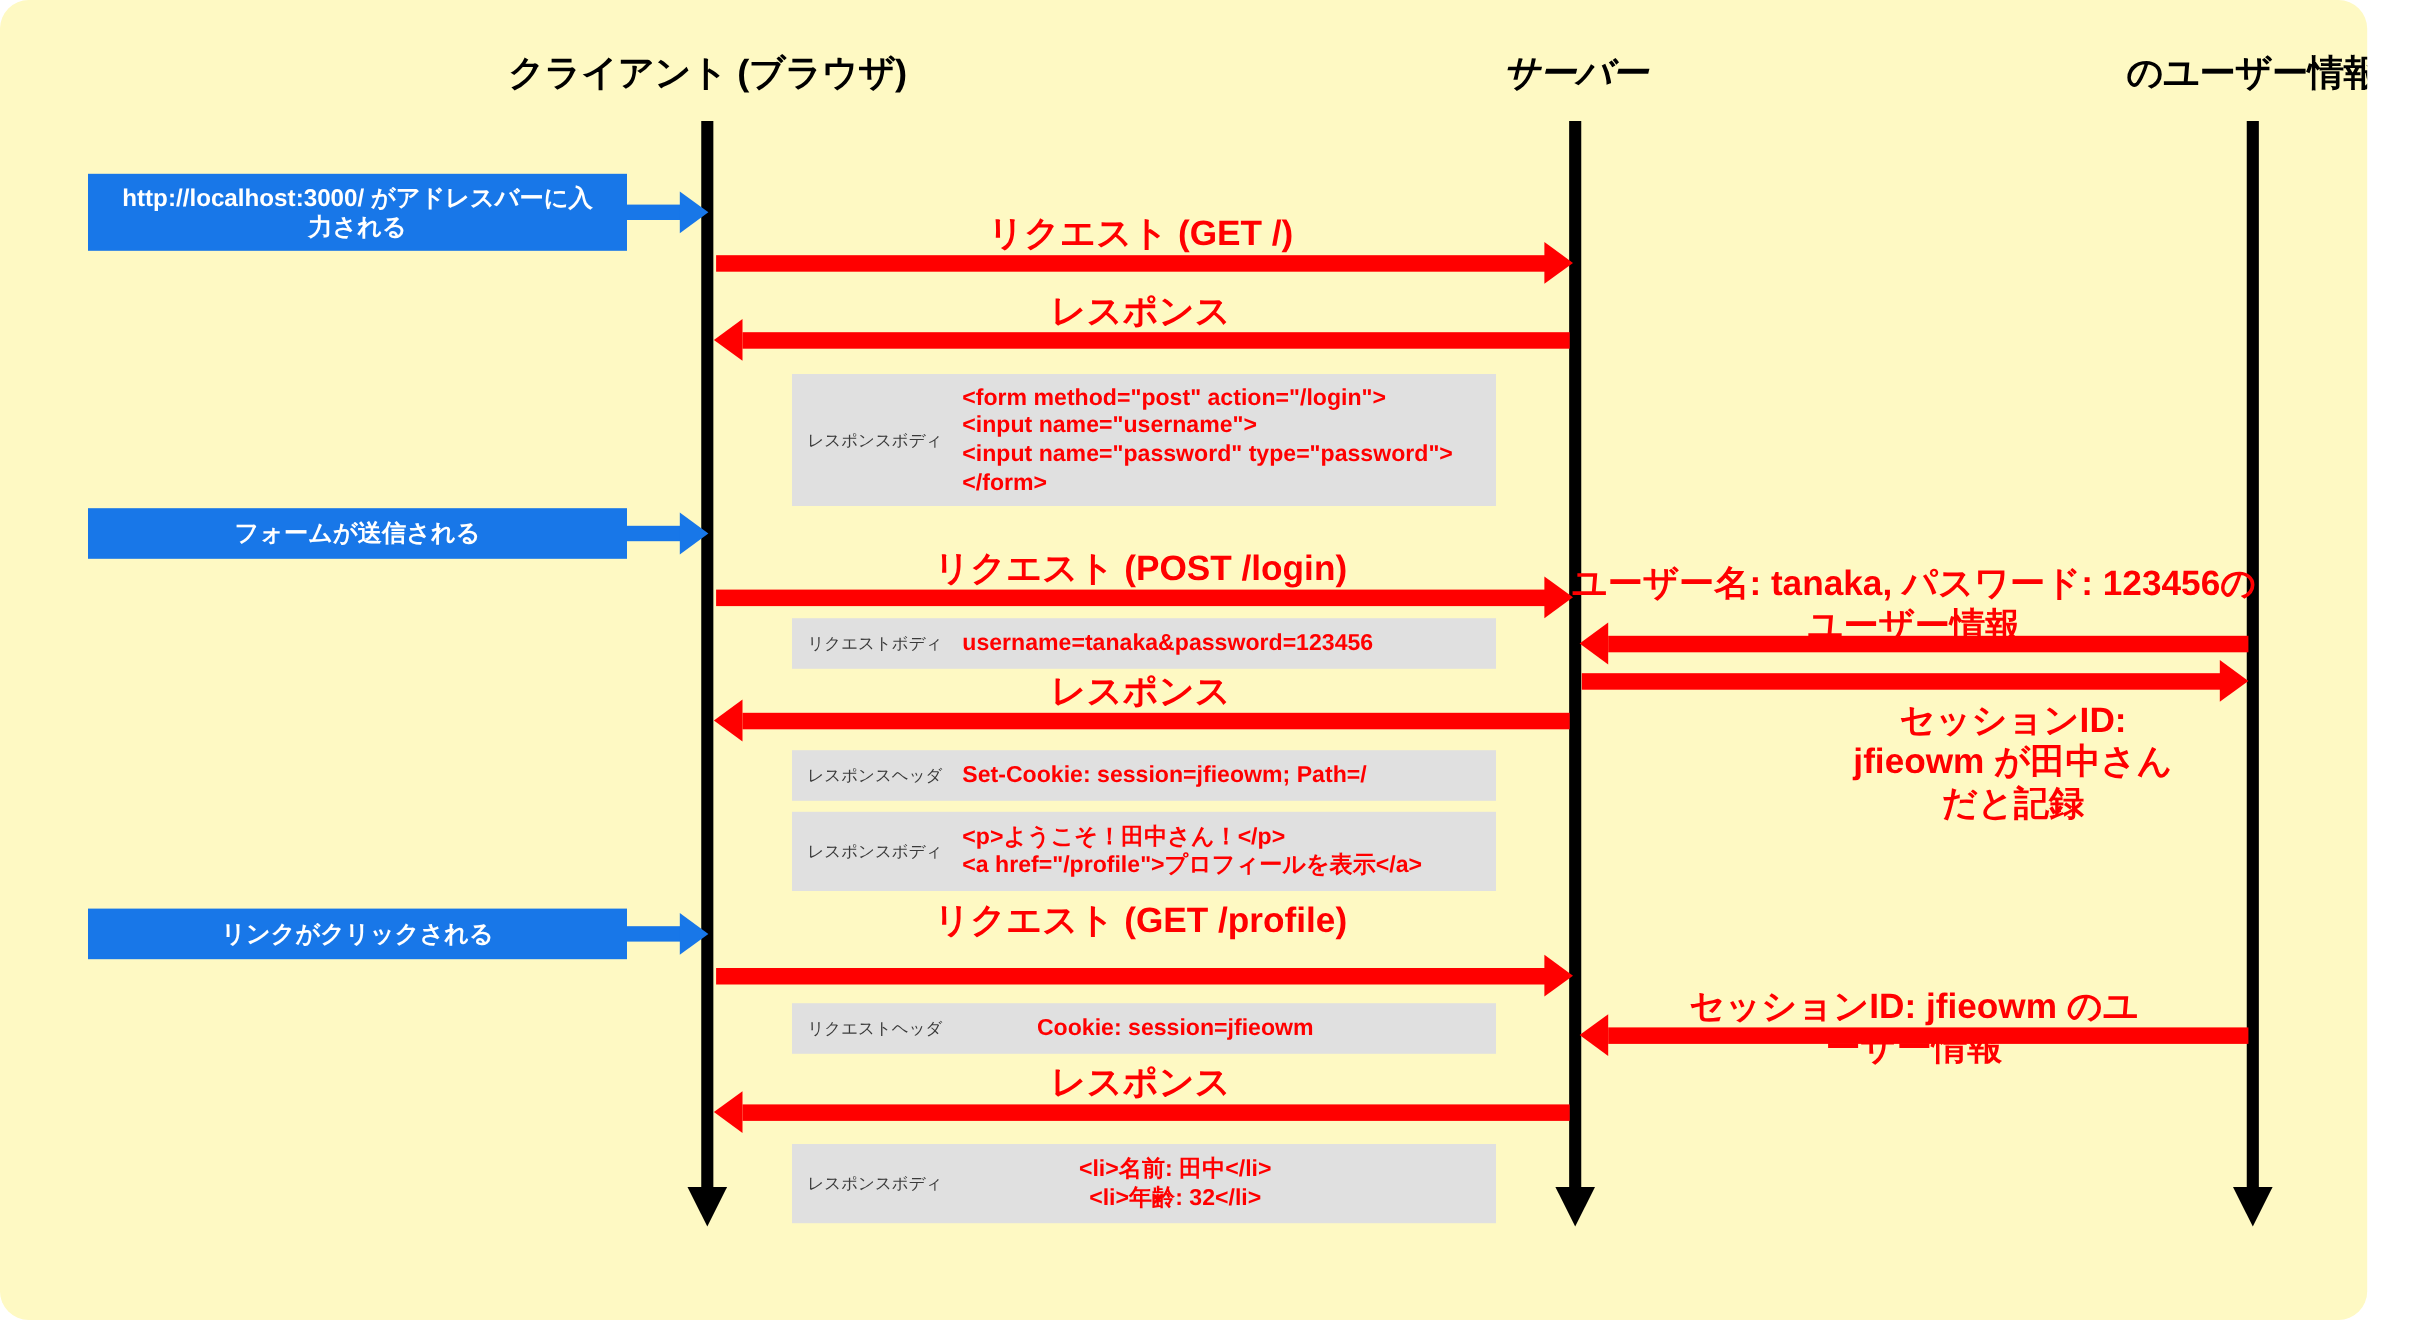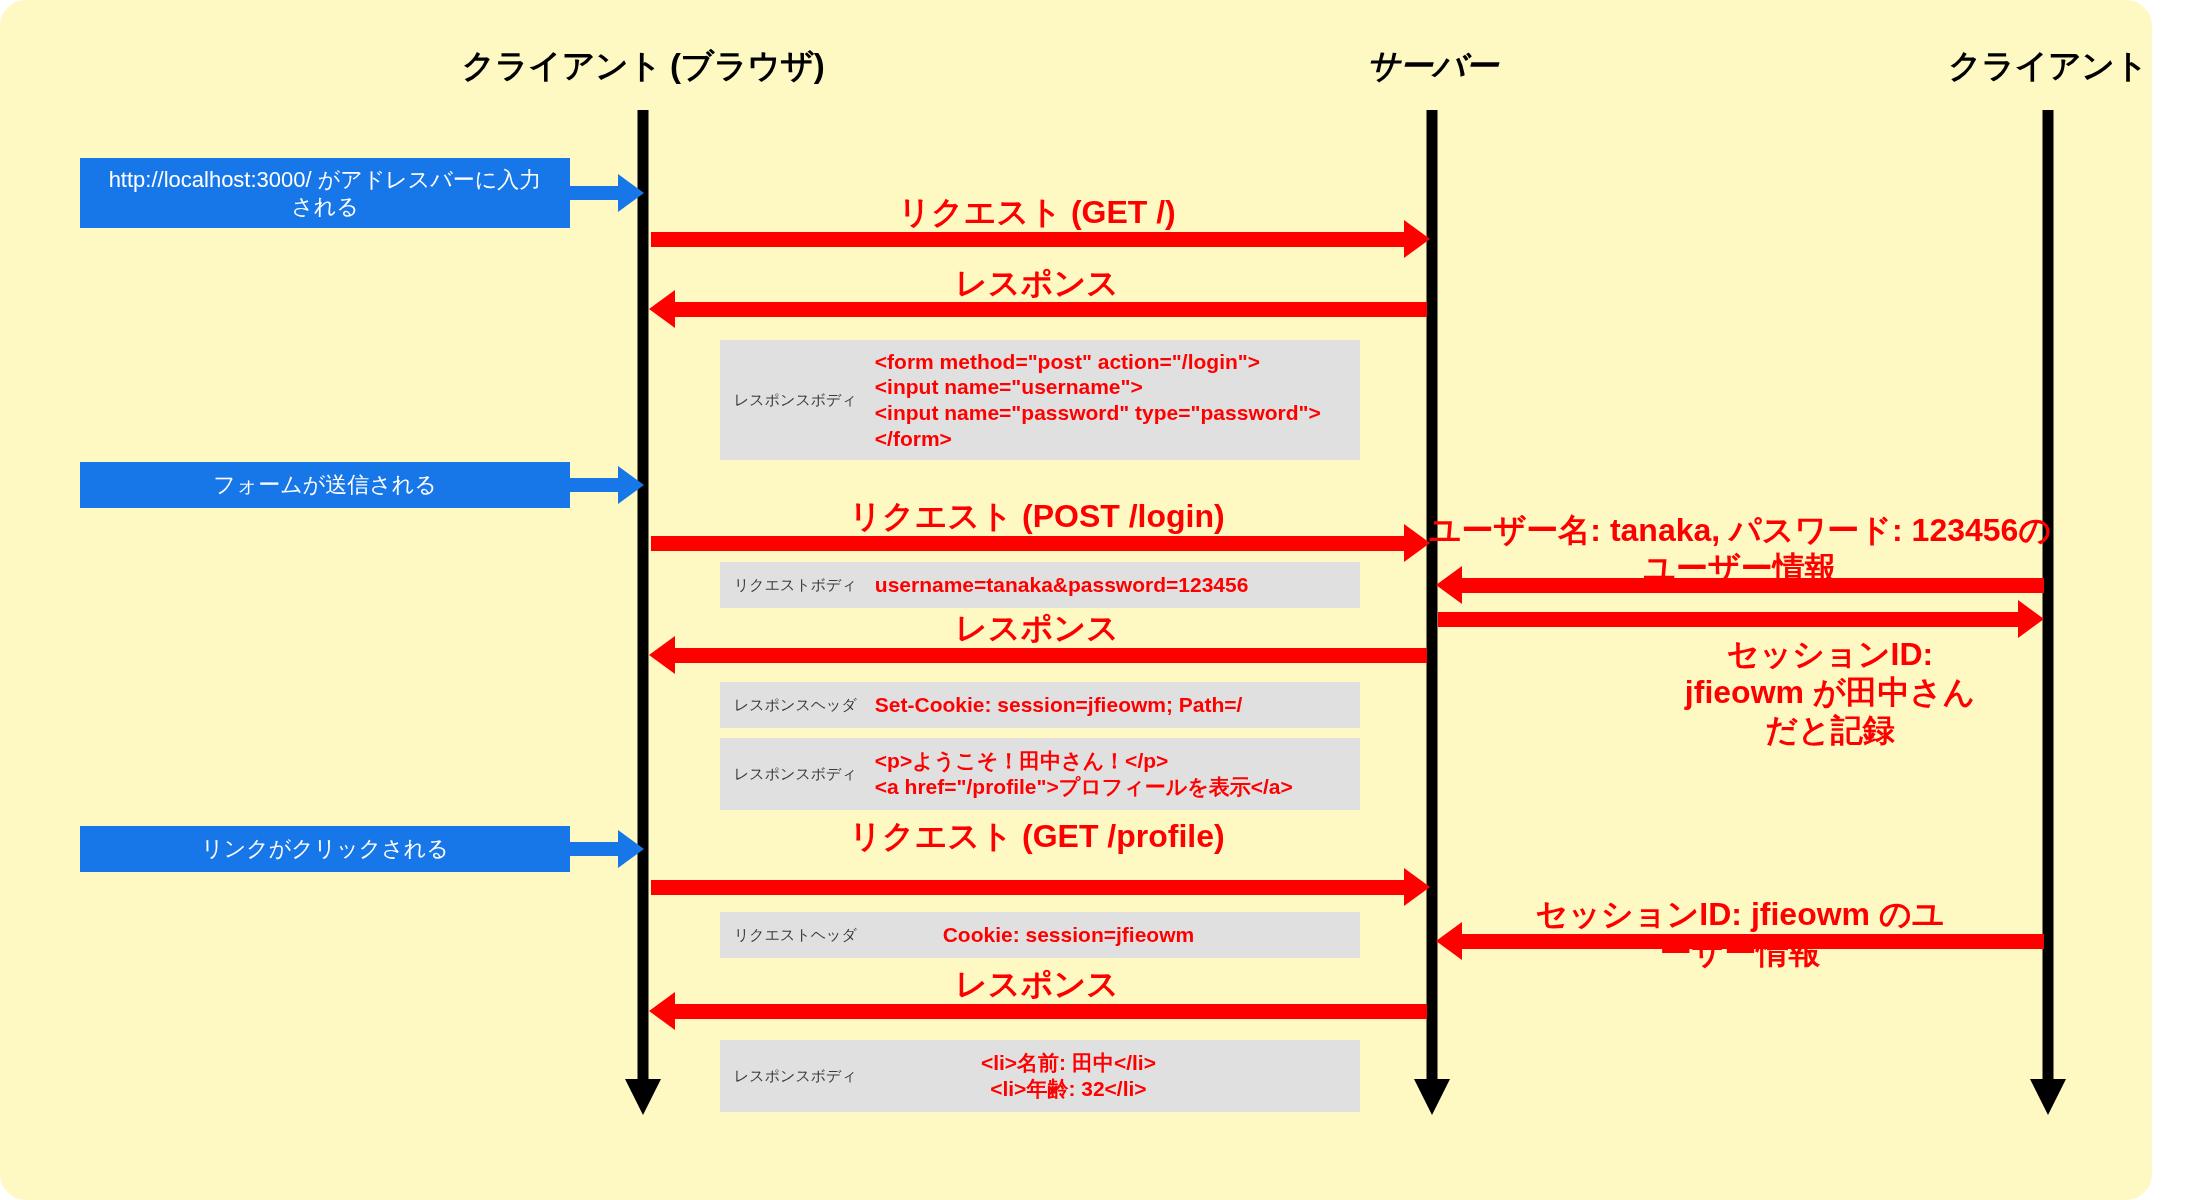--- a/index.html
+++ b/index.html
@@ -41,21 +41,21 @@
     transform: translateX(-50%);
     border-left: 18px solid transparent;
     border-right: 18px solid transparent;
     border-top: 36px solid #000000;
   }
   
   .blue-box {
     position: absolute;
     background: #1877E8;
     color: #ffffff;
-    font-weight: normal;
+    font-weight: bold;
     font-size: 22px;
     line-height: 1.25;
     display: flex;
     align-items: center;
     justify-content: center;
     text-align: center;
     box-sizing: border-box;
     padding: 4px 28px;
   }
   .blue-arrow-shaft {
@@ -134,21 +134,21 @@
     padding-right: 80px;
   }
 </style>
 </head>
 <body>
 
 <div id="canvas">
 
   <div class="lifeline-head" style="left:643px; top:44px;">クライアント (ブラウザ)</div>
   <div class="lifeline-head" style="left:1432px; top:44px;font-style:italic;">サーバー</div>
-  <div class="lifeline-head" style="left:2048px; top:44px;">クライアント</div>
+  <div class="lifeline-head" style="left:2048px; top:44px;">のユーザー情報</div>
 
   <div class="lifeline-bar" style="left:643px; top:110px; height:975px;"></div>
   <div class="lifeline-tip" style="left:643px; top:1079px;"></div>
 
   <div class="lifeline-bar" style="left:1432px; top:110px; height:975px;"></div>
   <div class="lifeline-tip" style="left:1432px; top:1079px;"></div>
 
   <div class="lifeline-bar" style="left:2048px; top:110px; height:975px;"></div>
   <div class="lifeline-tip" style="left:2048px; top:1079px;"></div>
 

